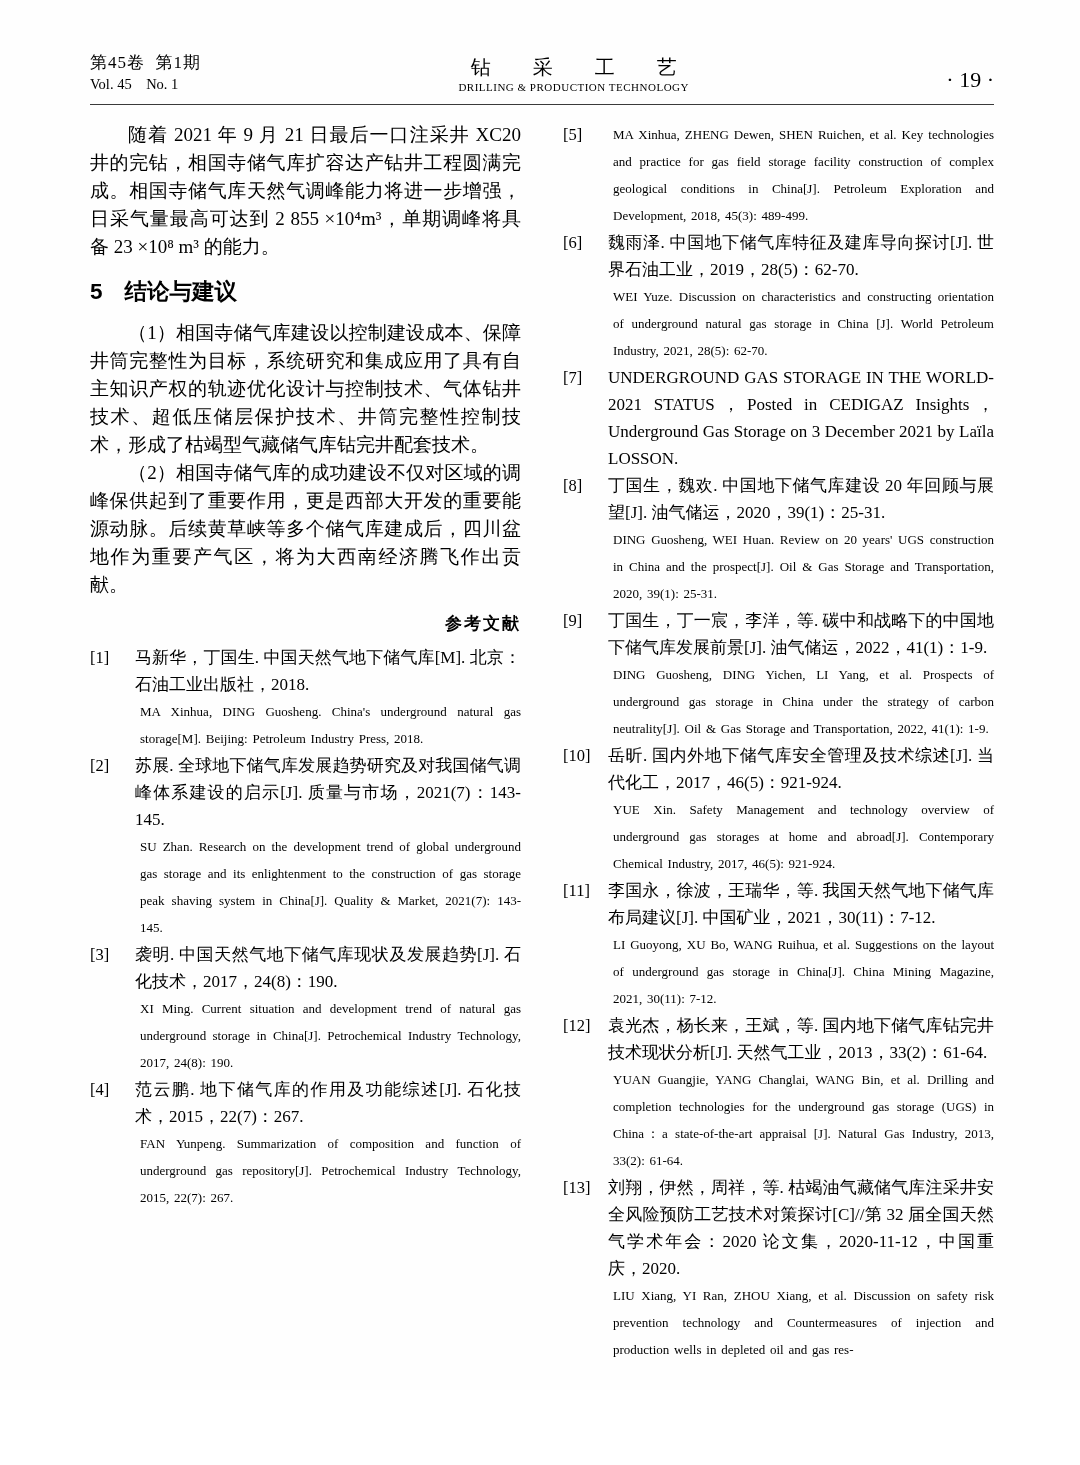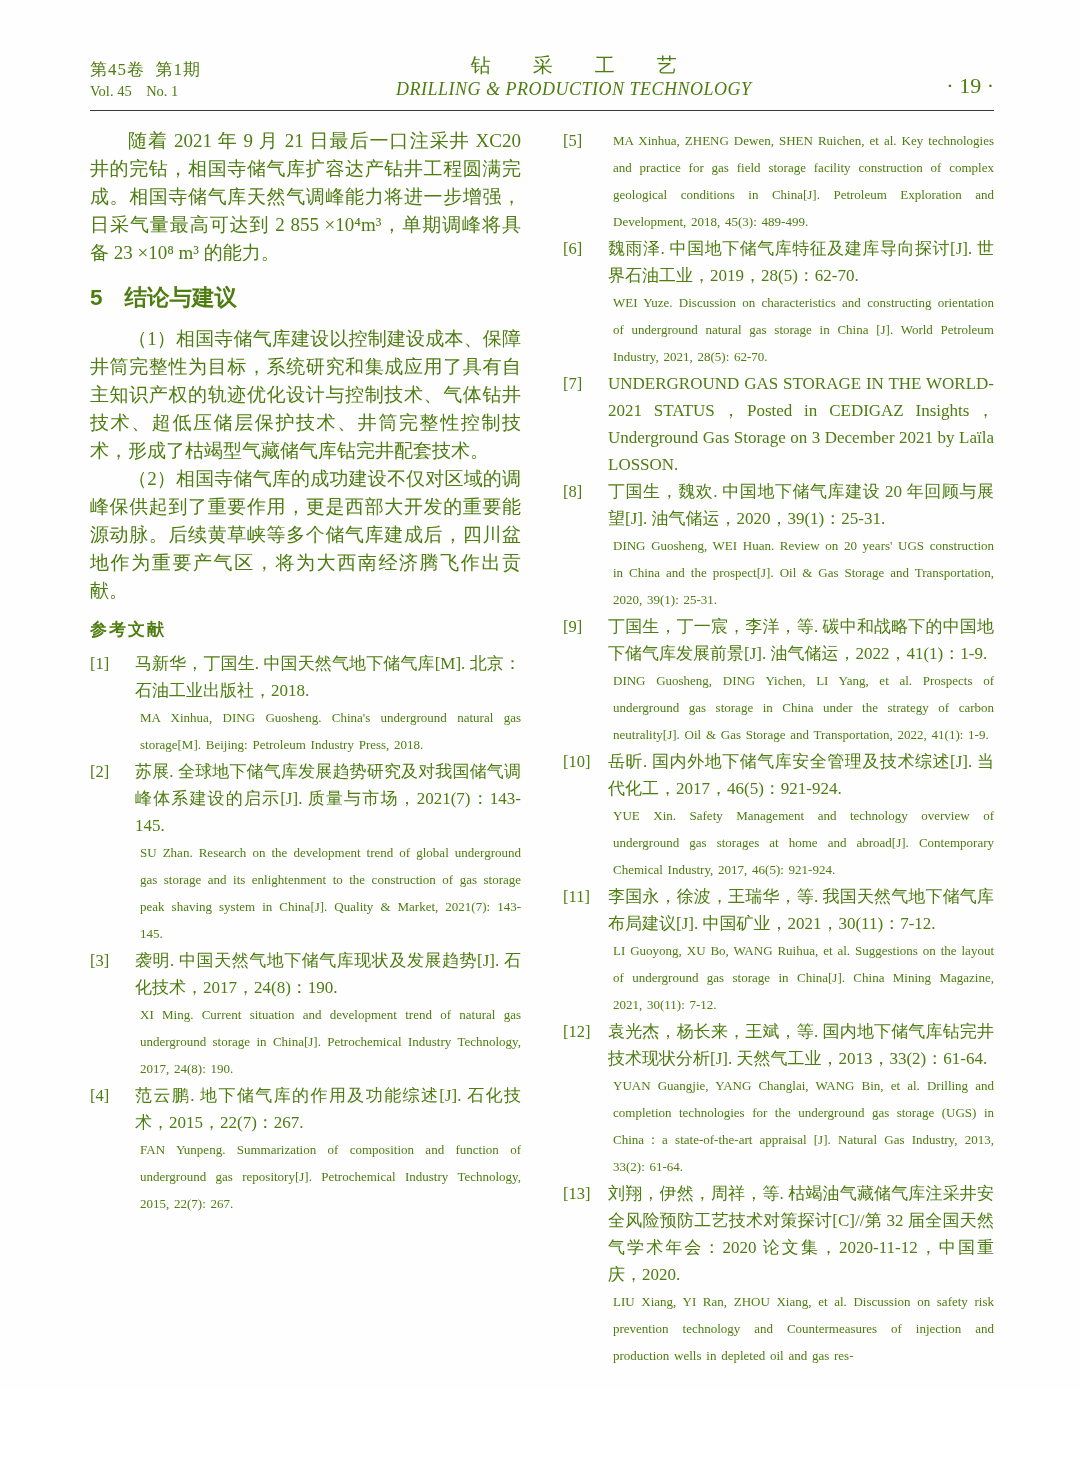--- a/index.html
+++ b/index.html
@@ -1,57 +1,57 @@
 <!DOCTYPE html>
 <html><head>
 <meta charset="utf-8">
 <style>
   * { margin:0; padding:0; box-sizing:border-box; }
   html,body { background:#ffffff; }
   .page {
     position:relative;
     width:1080px; height:1390px;
     background:#fefefe;
-    color:#4d7c0f;
+    color:#000000;
     font-family:"Liberation Serif","DejaVu Serif",serif;
     padding:52px 86px 0 90px;
     overflow:hidden;
   }
   
   .header {
     display:flex; justify-content:space-between; align-items:flex-end;
     border-bottom:1.6px solid #3a3a3a;
     padding-bottom:9px;
   }
   .header-left { text-align:left; line-height:1.35; }
   .header-left .zh { font-size:17px; letter-spacing:1px; white-space:pre; }
   .header-left .en { font-size:14.5px; white-space:pre; }
   .header-center { text-align:center; line-height:1.3; }
   .header-center .zh { font-size:20px; letter-spacing:2.1em; text-indent:2.1em; white-space:pre; }
-  .header-center .en { font-size:18px; letter-spacing:0.5px;font-style:italic; }
+  .header-center .en { font-size:11px; letter-spacing:0.5px; }
   .header-right { font-size:22px; padding-bottom:2px; white-space:pre; }
   
   .columns { display:flex; gap:42px; margin-top:16px; }
   .col { width:431px; }
   
   .para {
     font-size:19px; line-height:28px;
     text-align:justify; text-indent:2em;
     text-justify:inter-ideograph;
   }
   .section-heading {
     font-family:"Liberation Sans","DejaVu Sans",sans-serif;
     font-weight:bold; font-size:22.5px;
     margin:15px 0 12px 0;
     display:flex; gap:22px; align-items:baseline;
   }
   .refs-heading {
     font-family:"Liberation Sans","DejaVu Sans",sans-serif;
     font-weight:bold; font-size:17px;
-    text-align:left; margin:13px 0 9px 0;
+    text-align:right; margin:13px 0 9px 0;
     letter-spacing:2px;
   }
   
   .ref { display:flex; align-items:flex-start; }
   .ref-num {
     flex:0 0 45px; font-size:16.5px; line-height:27px;
     white-space:nowrap;
   }
   .ref-body { flex:1; }
   .ref-zh {

